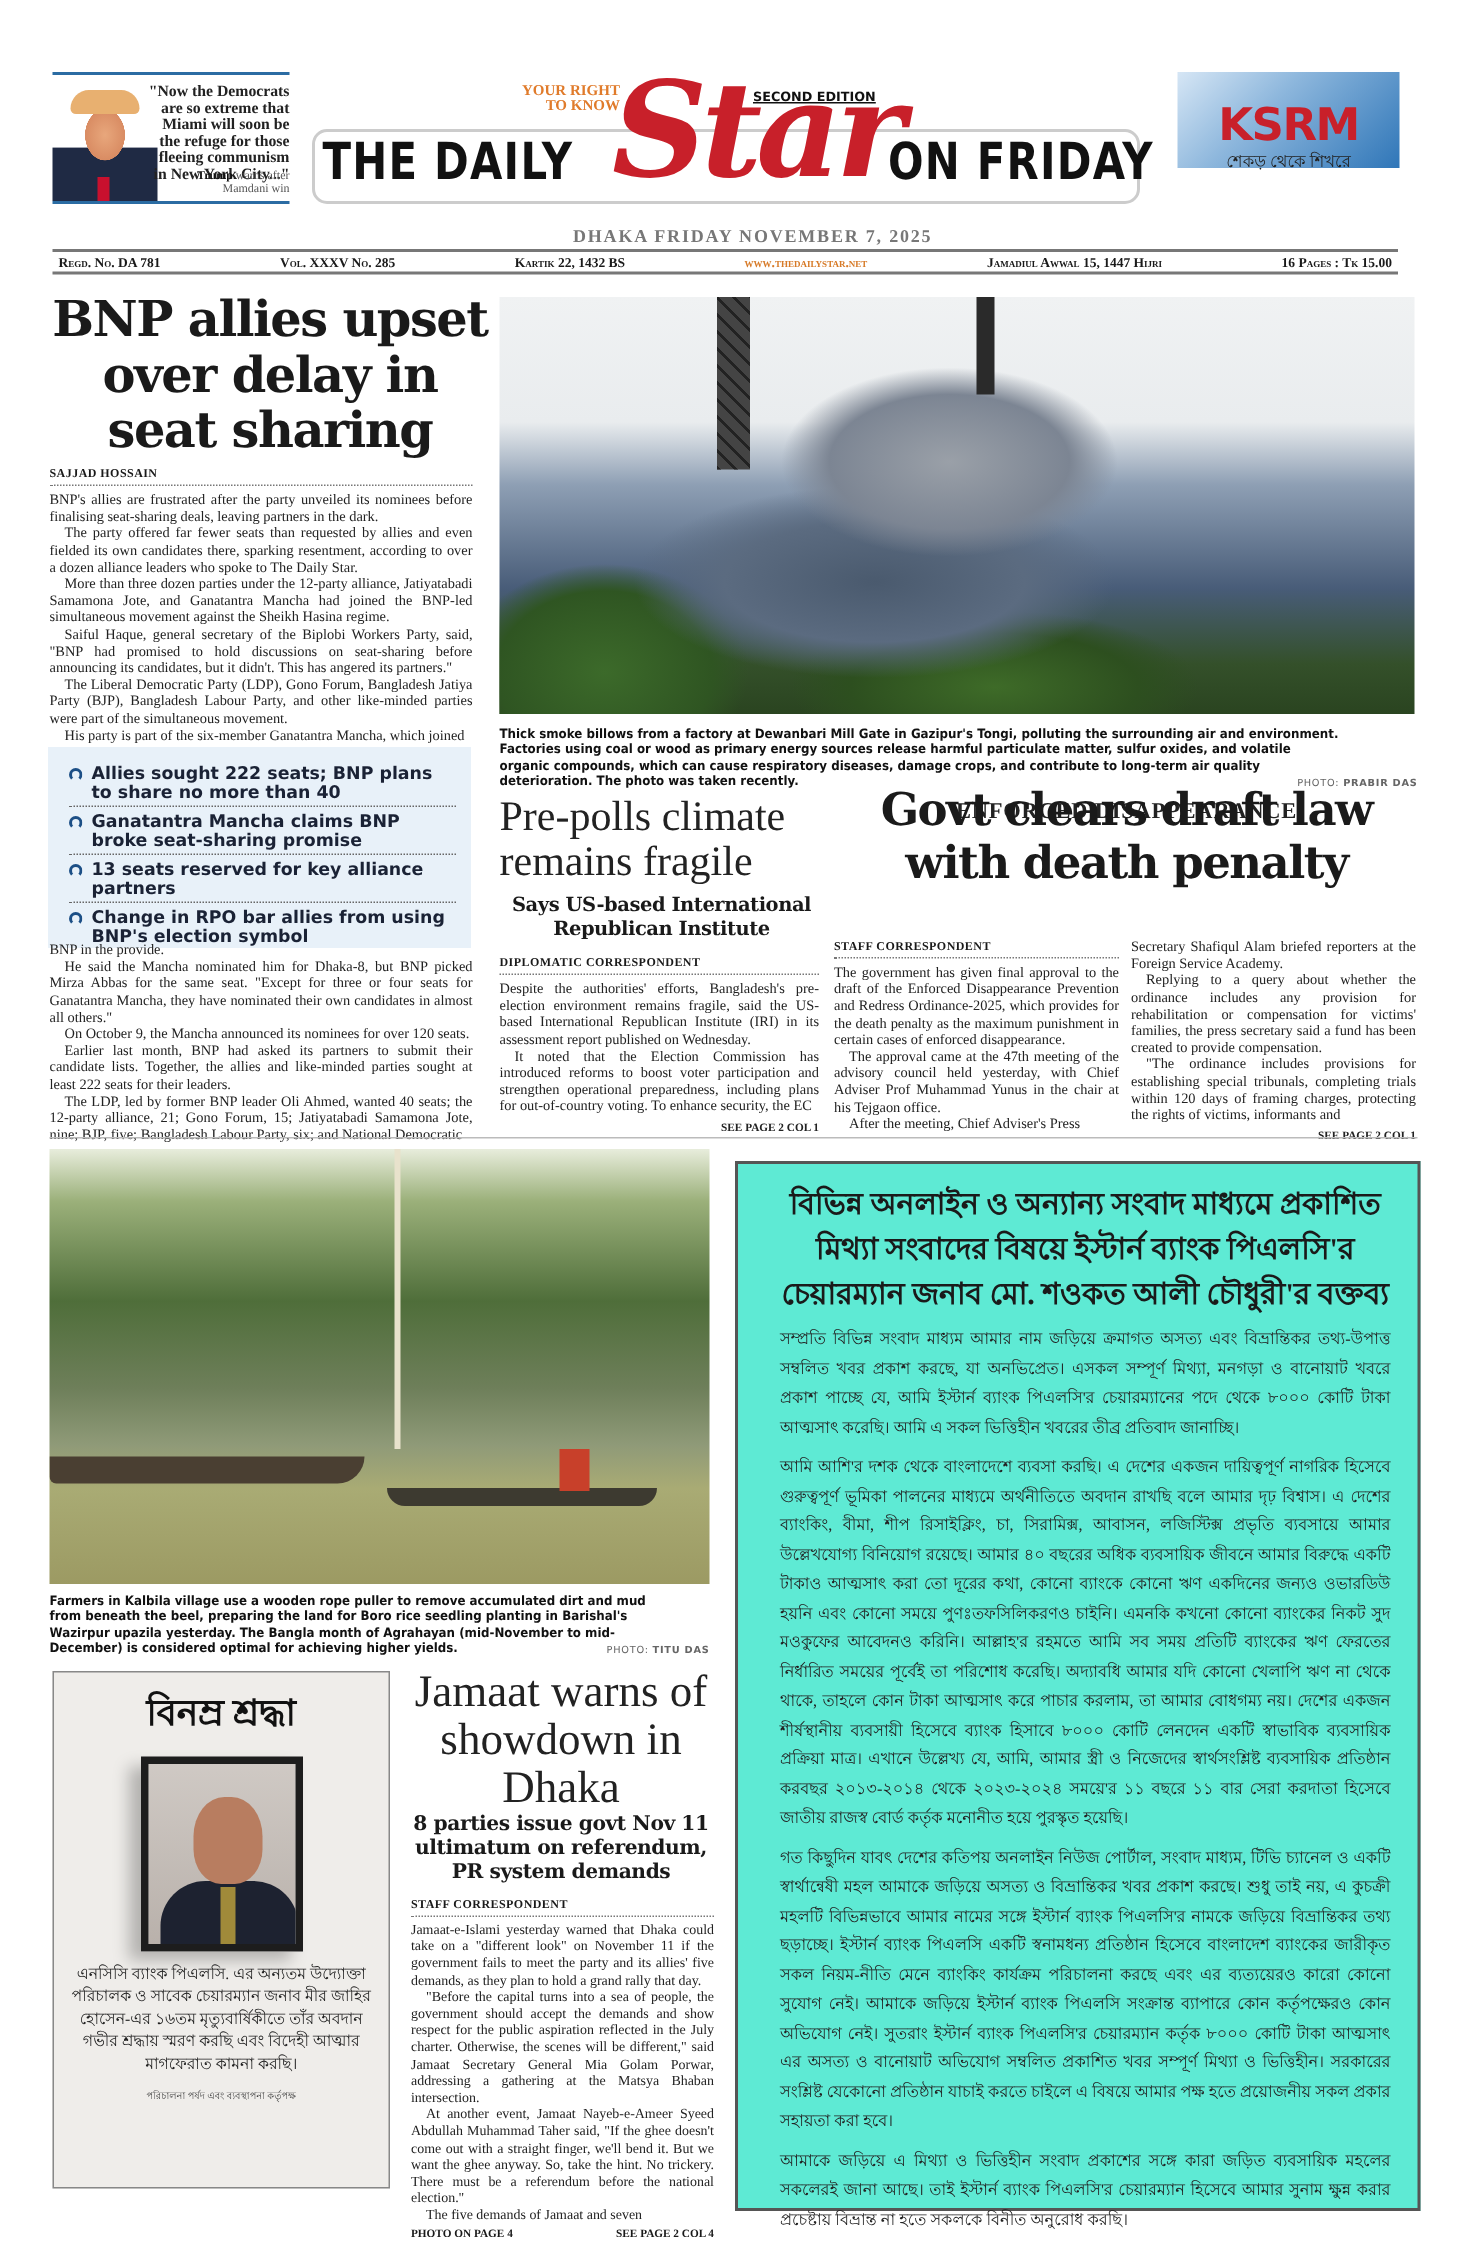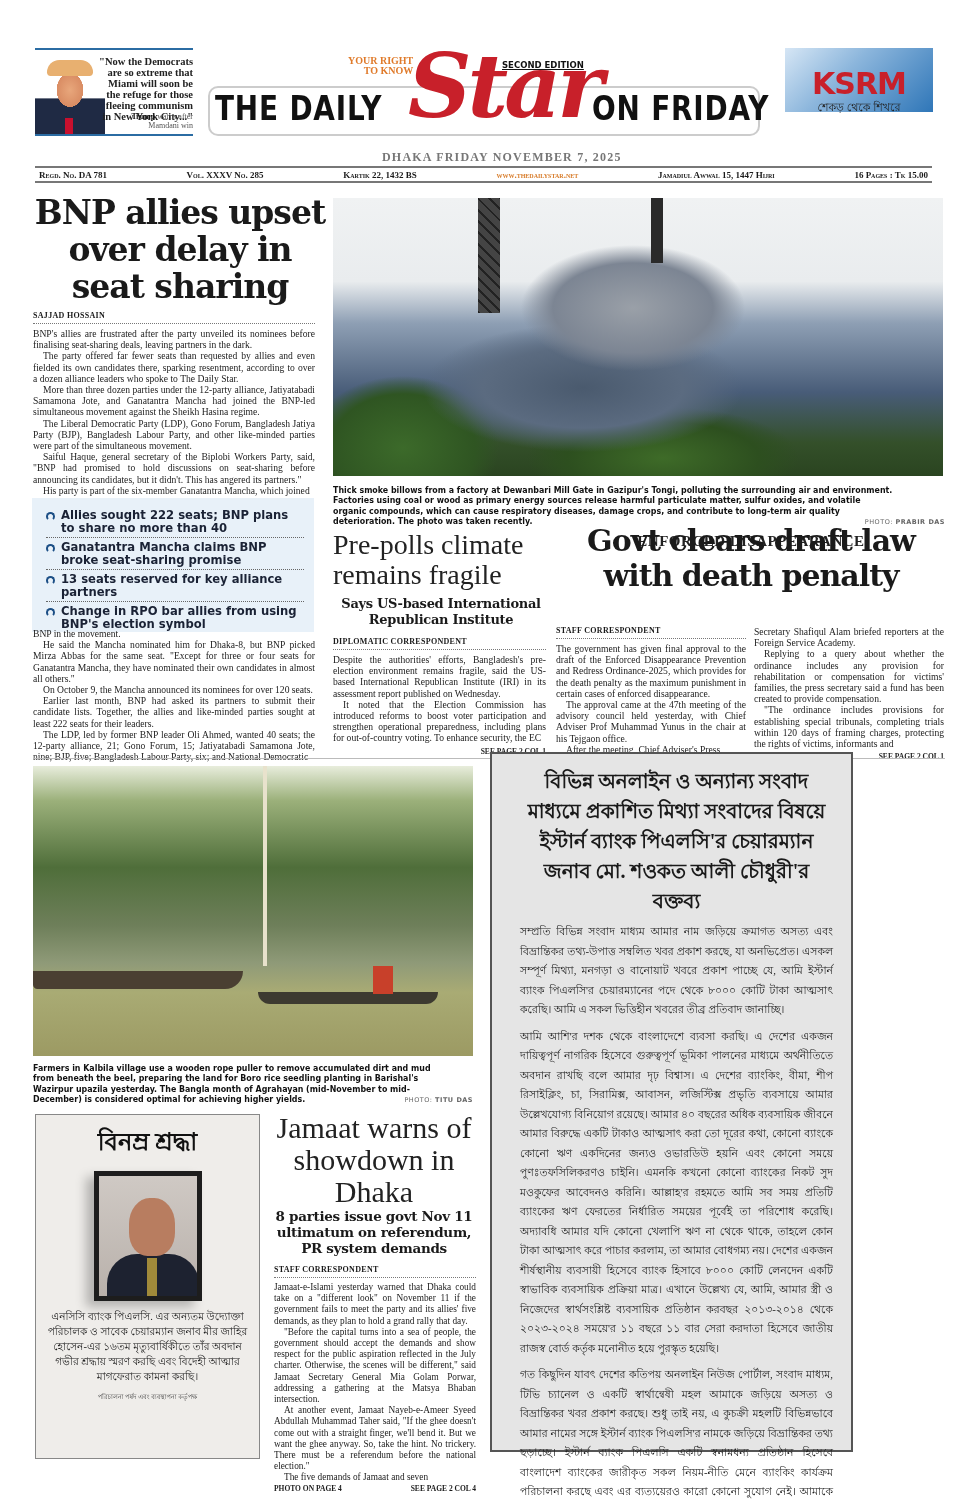--- a/index.html
+++ b/index.html
@@ -64,21 +64,21 @@
   .obit-text{font-size:10.5px;line-height:15px;margin-top:8px;padding:0 6px;color:#222}
   .obit-small{font-size:6.5px;margin-top:8px;color:#444}
   .obit-logo{margin-top:6px;display:flex;align-items:center;justify-content:center;gap:6px}
   .obit-logo-mark{width:30px;height:22px;border-radius:50%;border:5px solid #1c5aa8;border-left-color:#c8202a;border-right-color:#2fa0d8}
   .obit-logo-text{font-size:17px;color:#1c5aa8}
   
   .jam-head{left:270px;top:1112px;width:208px;text-align:center;font-size:30px;line-height:32px;color:#222}
   .jam-sub{left:270px;top:1208px;width:208px;text-align:center;font-family:"DejaVu Serif",serif;font-weight:bold;font-size:13.5px;line-height:16px;letter-spacing:-.3px}
   .foot-row{display:flex;justify-content:space-between;font-size:7.5px;font-weight:bold}
   
-  .ebl{left:490px;top:752px;width:363px;height:700px;border:2px solid #555;background:#e5e5e5;padding:12px 18px 10px 28px}
+  .ebl{left:490px;top:774px;width:457px;height:700px;border:2px solid #555;background:#5eead4;padding:12px 18px 10px 28px}
   .ebl-head{font-size:20px;line-height:30px;text-align:center;color:#1a1a1a;font-weight:bold;margin-bottom:6px}
   .ebl-p{font-size:10.8px;line-height:19.5px;text-align:justify;margin-bottom:7px;color:#222}
   .ebl-sign{text-align:right;font-size:11px;line-height:20px;margin-top:12px}
   .ebl-sign .name{font-weight:bold;font-size:12px}
   hr.rule{position:absolute;border:none;border-top:1px solid #bbb}
 </style>
 </head>
 <body>
 
 <div class="abs ear-left">
@@ -114,22 +114,22 @@
   <span>16 Pages : Tk 15.00</span>
 </div>
 
 <div class="abs lead-head">BNP allies upset over delay in seat sharing</div>
 <div class="abs" style="left:33px;top:311px;width:282px">
   <div class="byline">SAJJAD HOSSAIN</div>
   <div class="body-text" style="margin-top:4px">
     <p class="first">BNP's allies are frustrated after the party unveiled its nominees before finalising seat-sharing deals, leaving partners in the dark.</p>
     <p>The party offered far fewer seats than requested by allies and even fielded its own candidates there, sparking resentment, according to over a dozen alliance leaders who spoke to The Daily Star.</p>
     <p>More than three dozen parties under the 12-party alliance, Jatiyatabadi Samamona Jote, and Ganatantra Mancha had joined the BNP-led simultaneous movement against the Sheikh Hasina regime.</p>
+    <p>Saiful Haque, general secretary of the Biplobi Workers Party, said, "BNP had promised to hold discussions on seat-sharing before announcing its candidates, but it didn't. This has angered its partners."</p>
     <p>The Liberal Democratic Party (LDP), Gono Forum, Bangladesh Jatiya Party (BJP), Bangladesh Labour Party, and other like-minded parties were part of the simultaneous movement.</p>
-    <p>Saiful Haque, general secretary of the Biplobi Workers Party, said, "BNP had promised to hold discussions on seat-sharing before announcing its candidates, but it didn't. This has angered its partners."</p>
     <p>His party is part of the six-member Ganatantra Mancha, which joined</p>
   </div>
 </div>
 
 <div class="abs hl-box">
   <div class="hl-item">
       <span class="hl-icon"></span>
       <span>Allies sought 222 seats; BNP plans to share no more than 40</span>
     </div>
   <div class="hl-item">
@@ -140,21 +140,21 @@
       <span class="hl-icon"></span>
       <span>13 seats reserved for key alliance partners</span>
     </div>
   <div class="hl-item">
       <span class="hl-icon"></span>
       <span>Change in RPO bar allies from using BNP's election symbol</span>
     </div>
 </div>
 
 <div class="abs body-text" style="left:33px;top:628px;width:282px">
-  <p class="first">BNP in the movement.</p>
+  <p class="first">BNP in the provide.</p>
   <p>He said the Mancha nominated him for Dhaka-8, but BNP picked Mirza Abbas for the same seat. "Except for three or four seats for Ganatantra Mancha, they have nominated their own candidates in almost all others."</p>
   <p>On October 9, the Mancha announced its nominees for over 120 seats.</p>
   <p>Earlier last month, BNP had asked its partners to submit their candidate lists. Together, the allies and like-minded parties sought at least 222 seats for their leaders.</p>
   <p>The LDP, led by former BNP leader Oli Ahmed, wanted 40 seats; the 12-party alliance, 21; Gono Forum, 15; Jatiyatabadi Samamona Jote, nine; BJP, five; Bangladesh Labour Party, six; and National Democratic</p>
   <div class="seepage">SEE PAGE 2 COL 4</div>
 </div>
 
 <div class="abs photo1">
   <div class="chimney" style="left:145px;top:0;width:22px;height:115px;background:repeating-linear-gradient(45deg,#222 0 2px,transparent 2px 8px),#444"></div>
   <div class="chimney" style="left:318px;top:0;width:12px;height:65px"></div>

